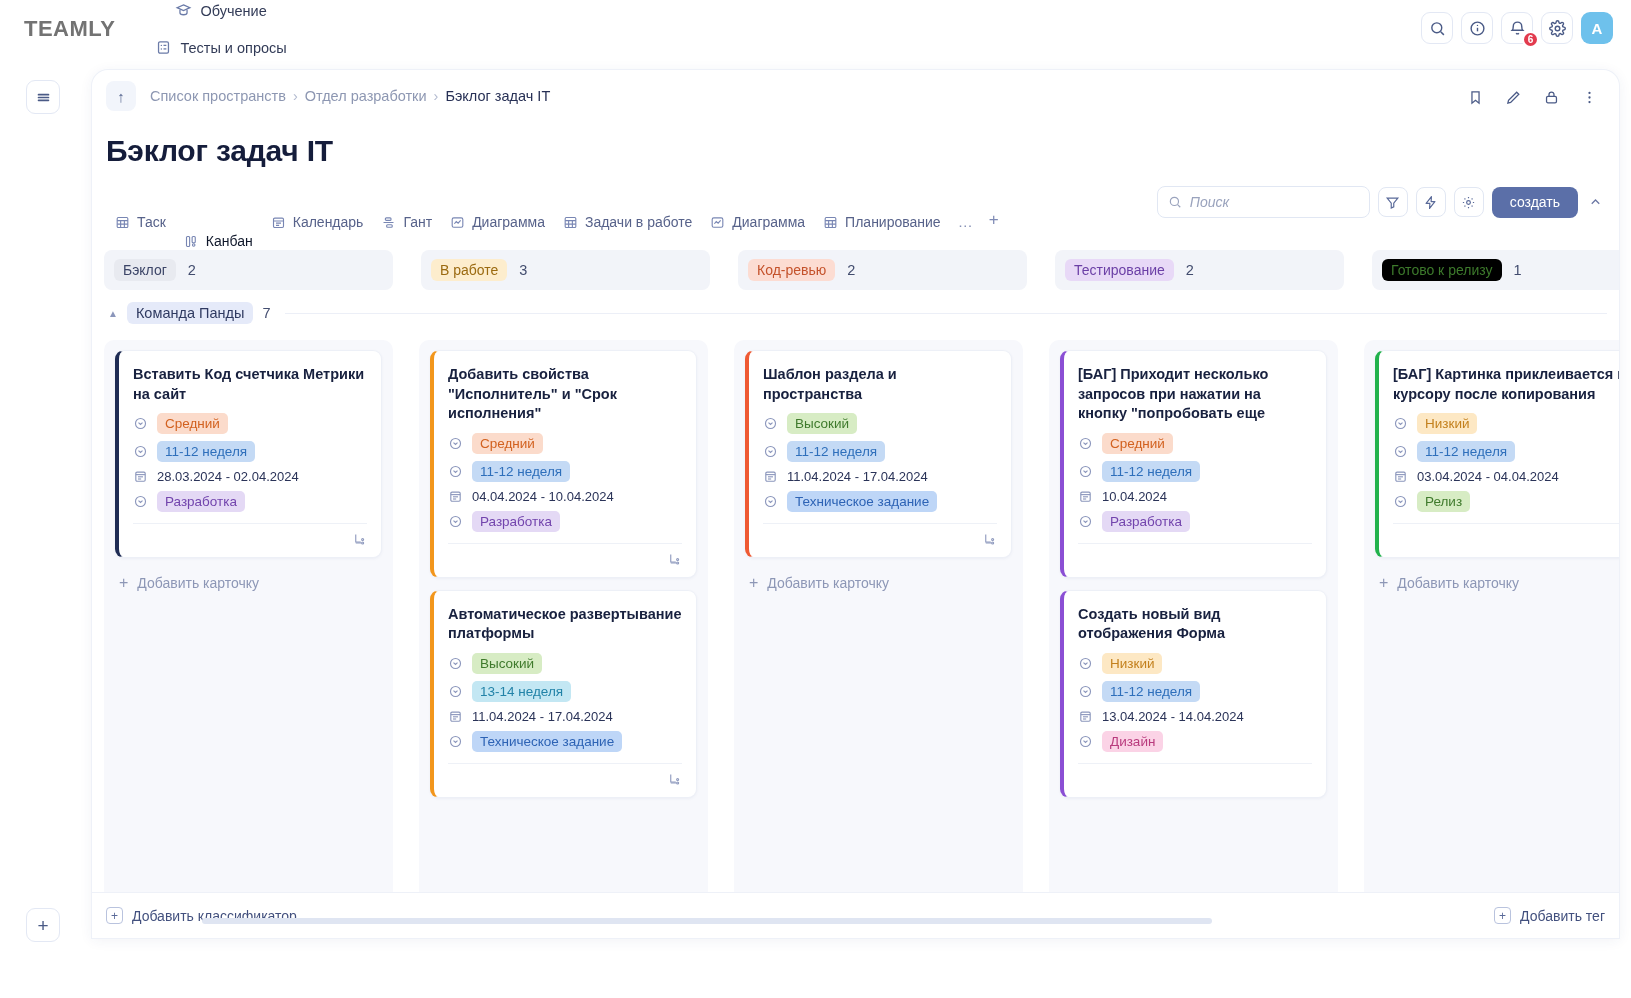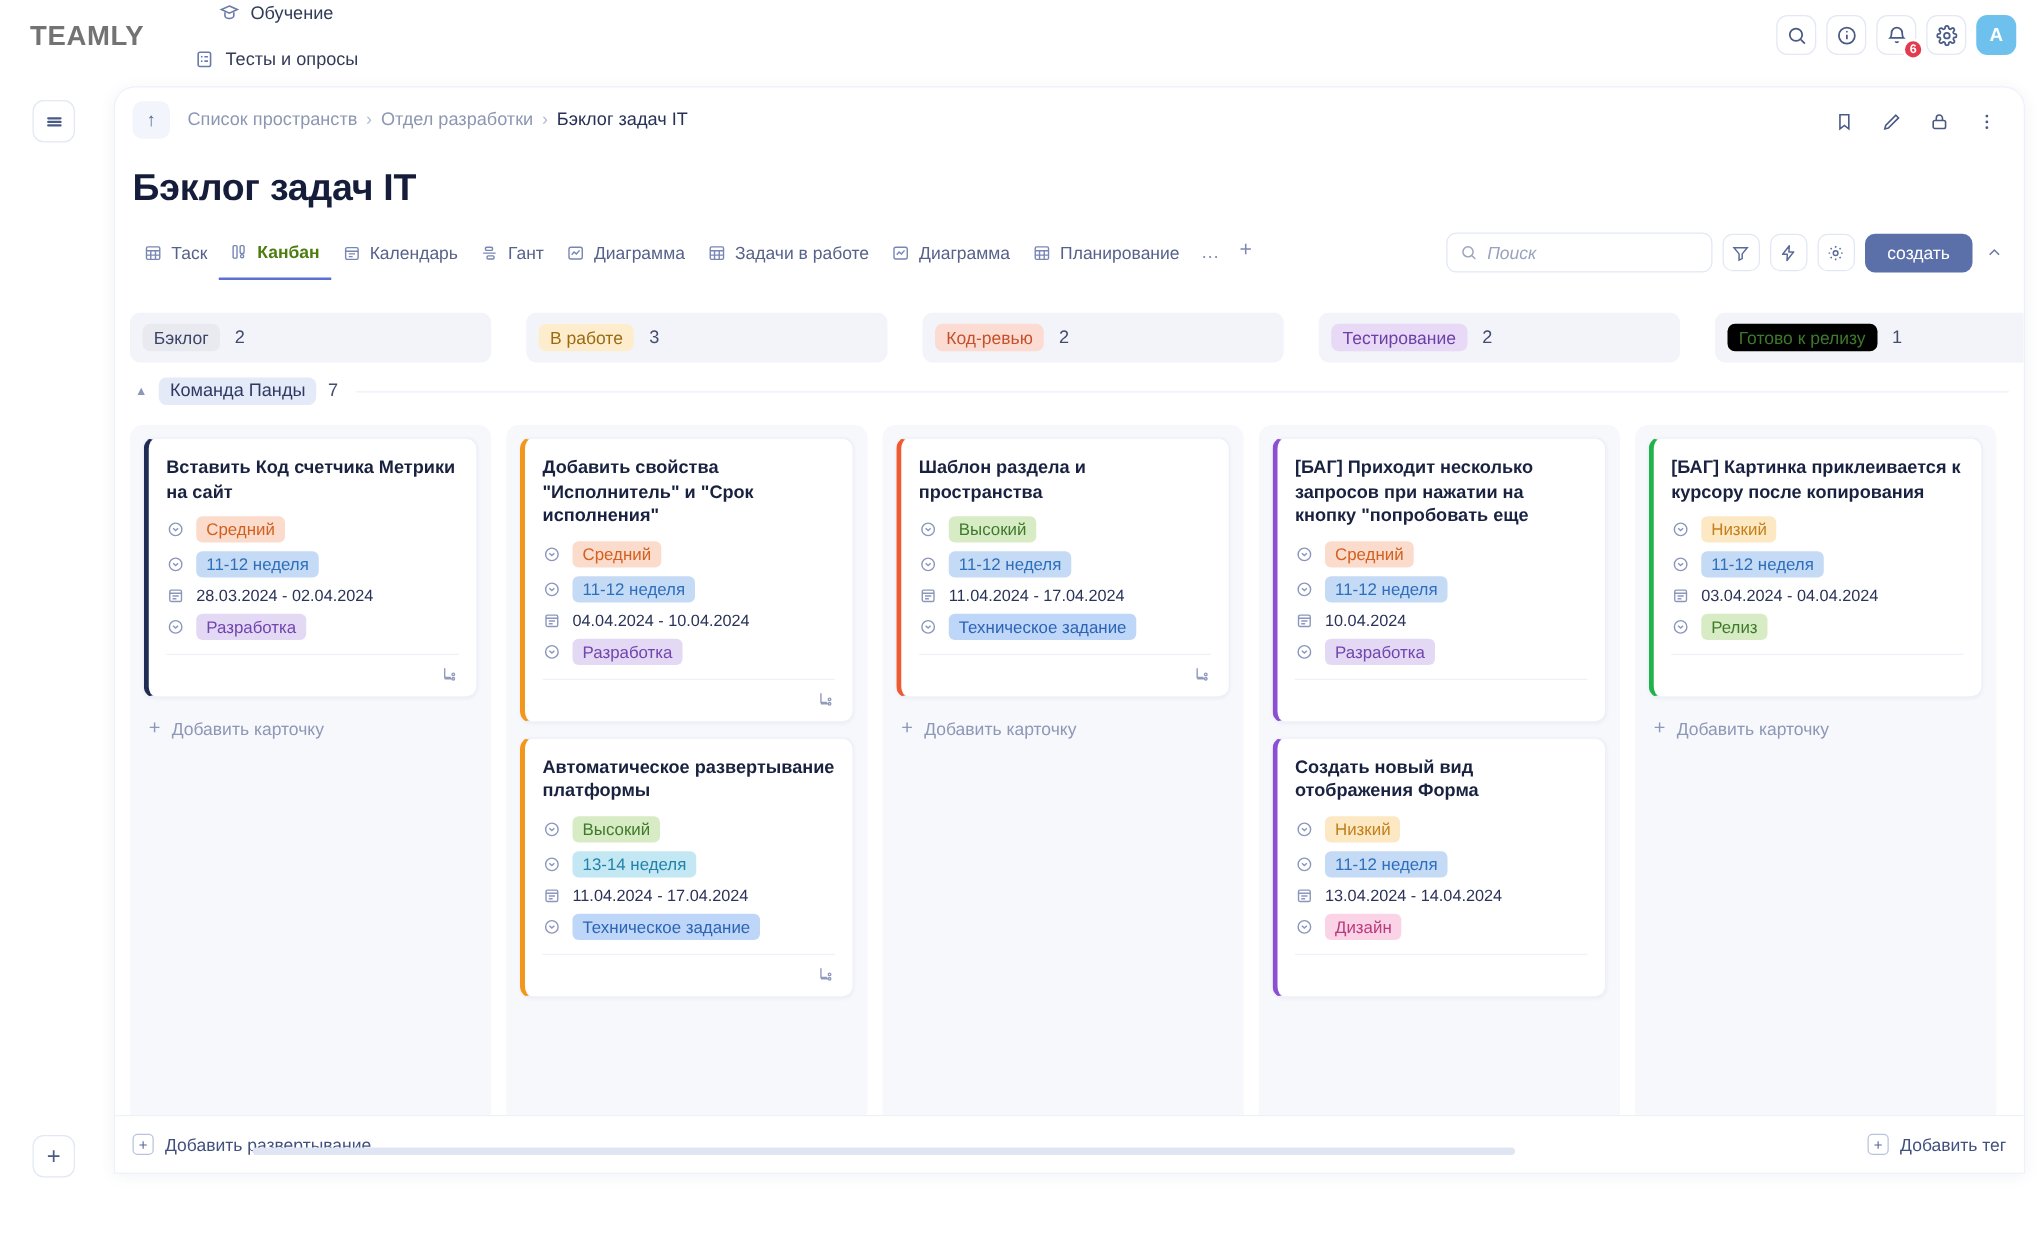--- a/index.html
+++ b/index.html
@@ -99,21 +99,21 @@
     padding: 12px 0 0 14px; letter-spacing: -.2px;
   }
 
   
   .views { display: flex; align-items: center; padding: 18px 0 0 14px; position: relative; }
   .view-tab {
     display: flex; align-items: center; gap: 7px;
     font-size: 14px; color: #5a6casdf; color:#57628a;
     padding: 7px 9px 13px 9px; cursor: pointer; white-space: nowrap;
   }
-  .view-tab.active { color: #4d7c0f; font-weight: 700; border-bottom: 2px solid #5b6fd6; }
+  .view-tab.active { color: #0f172a; font-weight: 400; border-bottom: 2px solid #5b6fd6; margin-top: 40px; }
   .view-tab svg { width: 15px; height: 15px; display: block; color: #7886b3; }
   .view-more { color: #8590b5; padding: 0 8px 8px; cursor: pointer; font-size: 15px; }
   .view-plus { color: #7e8ab4; padding: 0 8px 10px; cursor: pointer; font-size: 17px; }
 
   .toolbar { position: absolute; right: 14px; top: 18px; display: flex; align-items: center; gap: 8px; }
   .search-box {
     width: 213px; height: 32px; border: 1px solid #e1e7f3; border-radius: 8px;
     display: flex; align-items: center; padding: 0 10px; gap: 8px; background: #fff;
   }
   .search-box input {
@@ -142,21 +142,21 @@
   }
   .chip { font-size: 14px; padding: 3px 9px; border-radius: 6px; white-space: nowrap; }
   .col-count { font-size: 14.5px; color: #424c6e; }
 
   .group-row { display: flex; align-items: center; gap: 9px; padding: 12px 12px 0 16px; }
   .group-caret { color: #8b96bb; font-size: 10px; cursor: pointer; }
   .group-name { font-size: 14.5px; background: #e5eaf9; color: #2f3a61; padding: 3px 9px; border-radius: 6px; }
   .group-count { font-size: 14.5px; color: #434d70; }
   .group-line { flex: 1; height: 1px; background: #eceff7; margin-left: 6px; }
 
-  .cols { display: flex; padding: 16px 12px 0 12px; gap: 12px; }
+  .cols { display: flex; padding: 16px 12px 0 12px; gap: 26px; }
   .col {
     width: 289px; flex: none; background: #f7f8fc; border-radius: 10px;
     padding: 10px 11px 10px 11px; min-height: 560px;
   }
   .card {
     background: #fff; border-radius: 9px; border: 1px solid #edf0f7;
     border-left-width: 4px; border-left-style: solid;
     padding: 14px 14px 10px 14px; margin-bottom: 12px;
     box-shadow: 0 1px 3px rgba(40,60,110,.05);
     cursor: pointer; position: relative;
@@ -852,21 +852,21 @@
             <span class="pl">+</span>
             <span>Добавить карточку</span>
           </div>
         </div>
       </div>
   </div>
 
   <div class="footer">
     <div class="foot-btn">
       <span class="sq">+</span>
-      <span>Добавить развертывание</span>
+      <span>Добавить классификатор</span>
     </div>
     <div class="foot-btn">
       <span class="sq">+</span>
       <span>Добавить тег</span>
     </div>
   </div>
   <div class="hscroll"></div>
 </div>
 
 </body></html>

